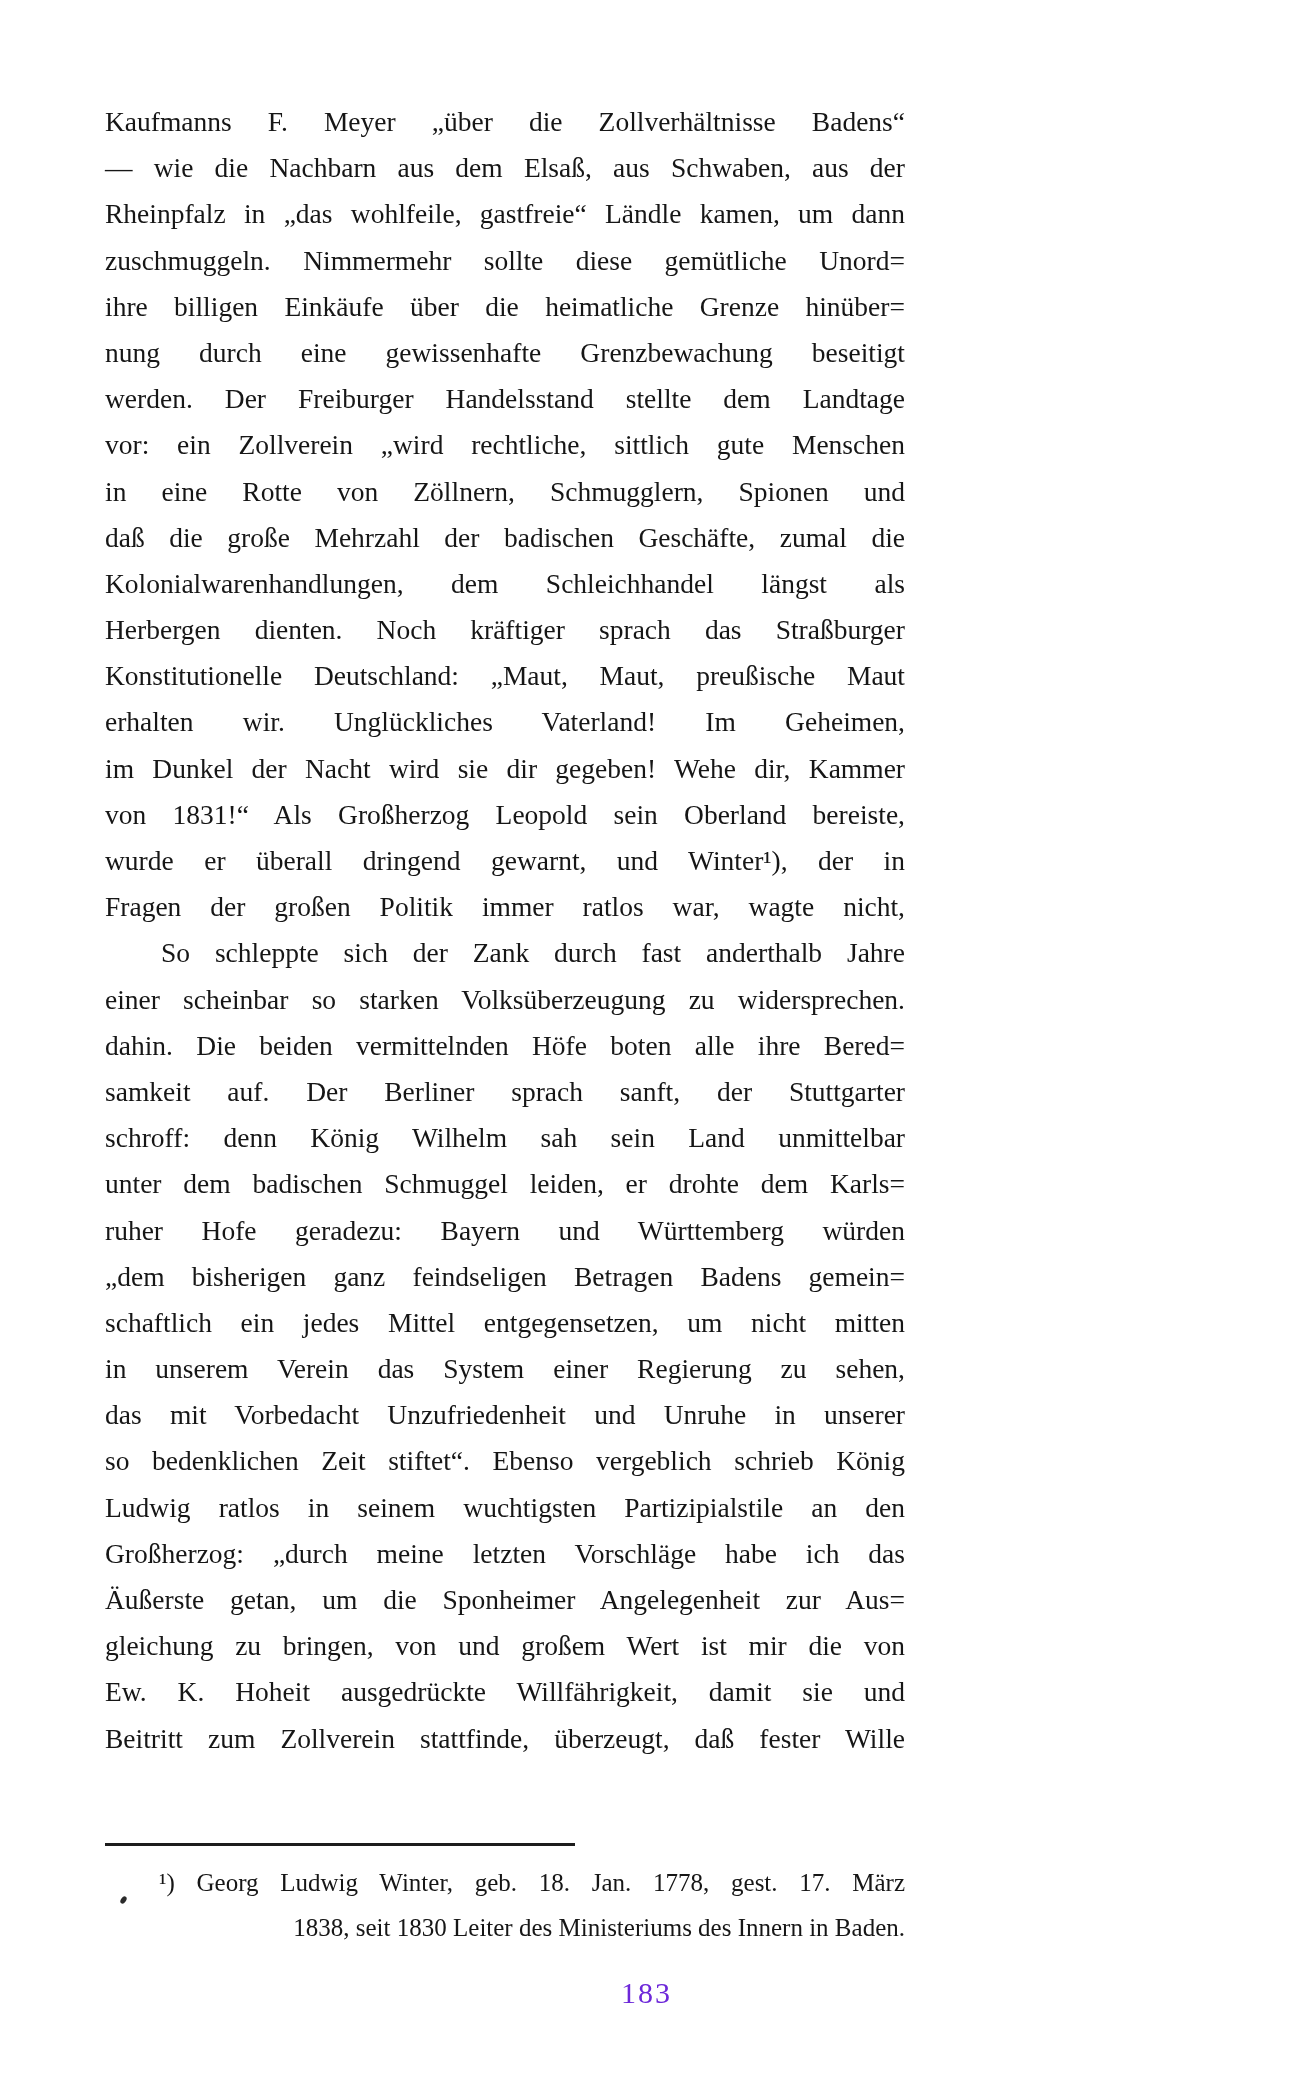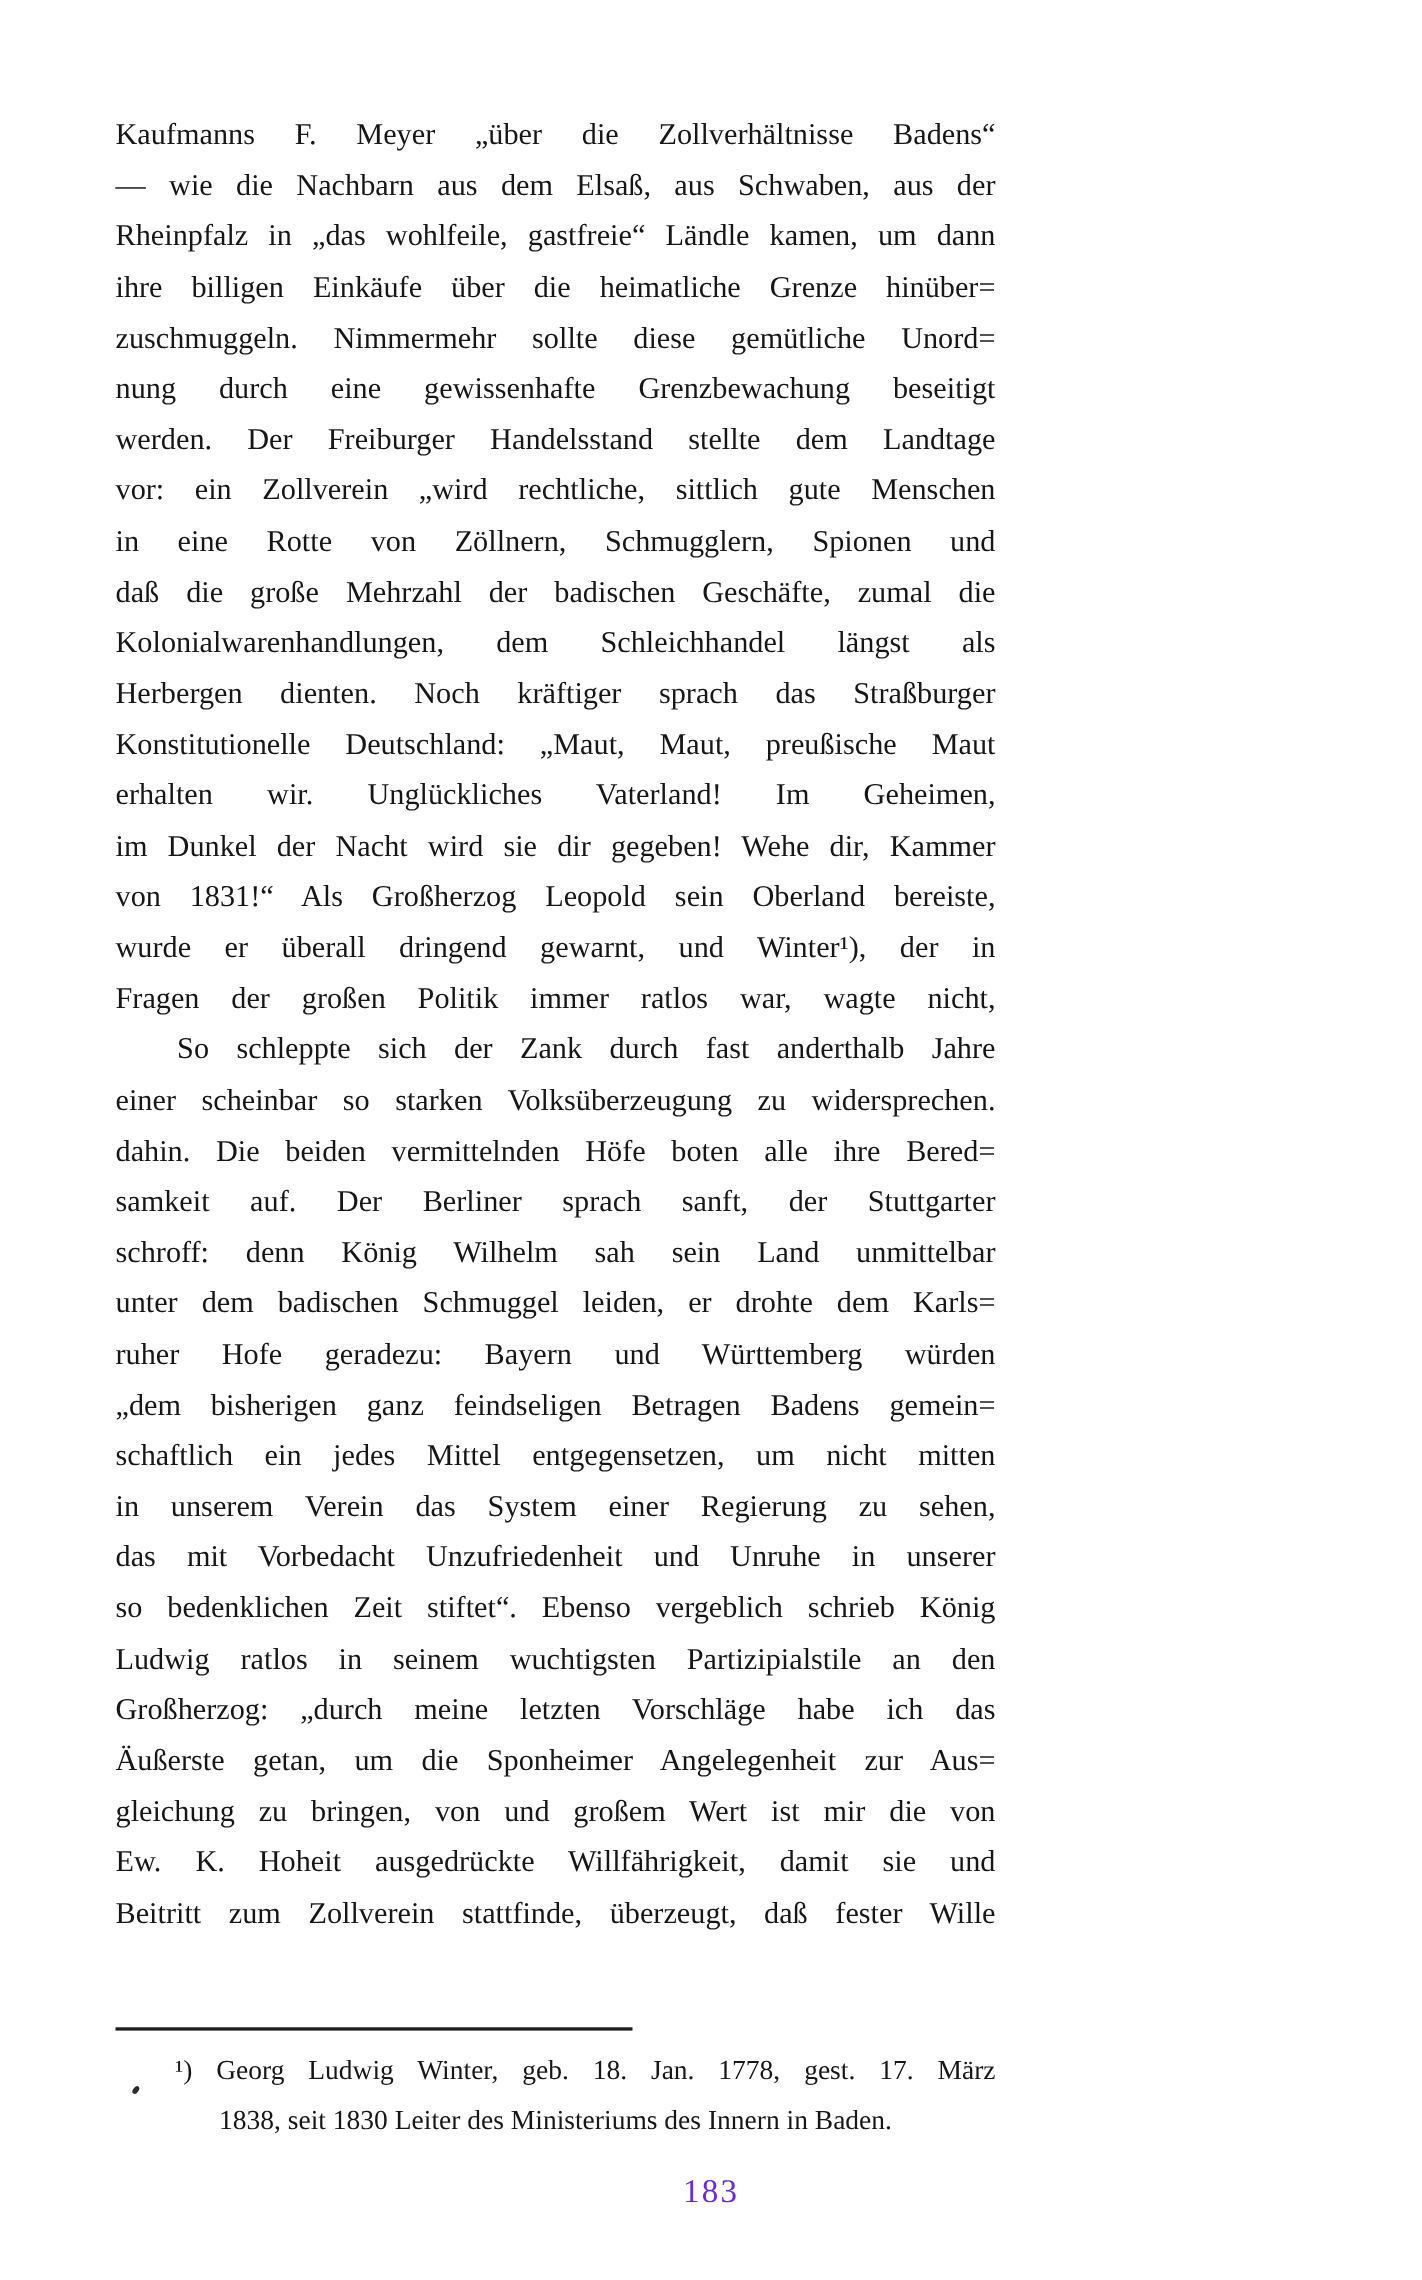--- a/index.html
+++ b/index.html
@@ -53,21 +53,21 @@
   .footnote .f-line {
     height: 45px;
     white-space: nowrap;
   }
   .footnote .f-line.first {
     text-align: justify;
     text-align-last: justify;
     text-indent: 54px;
   }
   .footnote .f-line.last {
-    text-align: center;
+    text-align: right;
   }
   .page-number {
     position: absolute;
     left: 0;
     top: 1976px;
     width: 100%;
     text-align: center;
     font-size: 30px;
     letter-spacing: 2px;
     color: #6d28d9;
@@ -85,22 +85,22 @@
 </style>
 </head>
 <body>
 
 <div class="page">
 
   <div class="body-text">
     <div class="line">Kaufmanns F. Meyer „über die Zollverhältnisse Badens“</div>
     <div class="line">— wie die Nachbarn aus dem Elsaß, aus Schwaben, aus der</div>
     <div class="line">Rheinpfalz in „das wohlfeile, gastfreie“ Ländle kamen, um dann</div>
+    <div class="line">zuschmuggeln. Nimmermehr sollte diese gemütliche Unord=</div>
     <div class="line">ihre billigen Einkäufe über die heimatliche Grenze hinüber=</div>
-    <div class="line">zuschmuggeln. Nimmermehr sollte diese gemütliche Unord=</div>
     <div class="line">nung durch eine gewissenhafte Grenzbewachung beseitigt</div>
     <div class="line">werden. Der Freiburger Handelsstand stellte dem Landtage</div>
     <div class="line">vor: ein Zollverein „wird rechtliche, sittlich gute Menschen</div>
     <div class="line">in eine Rotte von Zöllnern, Schmugglern, Spionen und</div>
     <div class="line">daß die große Mehrzahl der badischen Geschäfte, zumal die</div>
     <div class="line">Kolonialwarenhandlungen, dem Schleichhandel längst als</div>
     <div class="line">Herbergen dienten. Noch kräftiger sprach das Straßburger</div>
     <div class="line">Konstitutionelle Deutschland: „Maut, Maut, preußische Maut</div>
     <div class="line">erhalten wir. Unglückliches Vaterland! Im Geheimen,</div>
     <div class="line">im Dunkel der Nacht wird sie dir gegeben! Wehe dir, Kammer</div>

